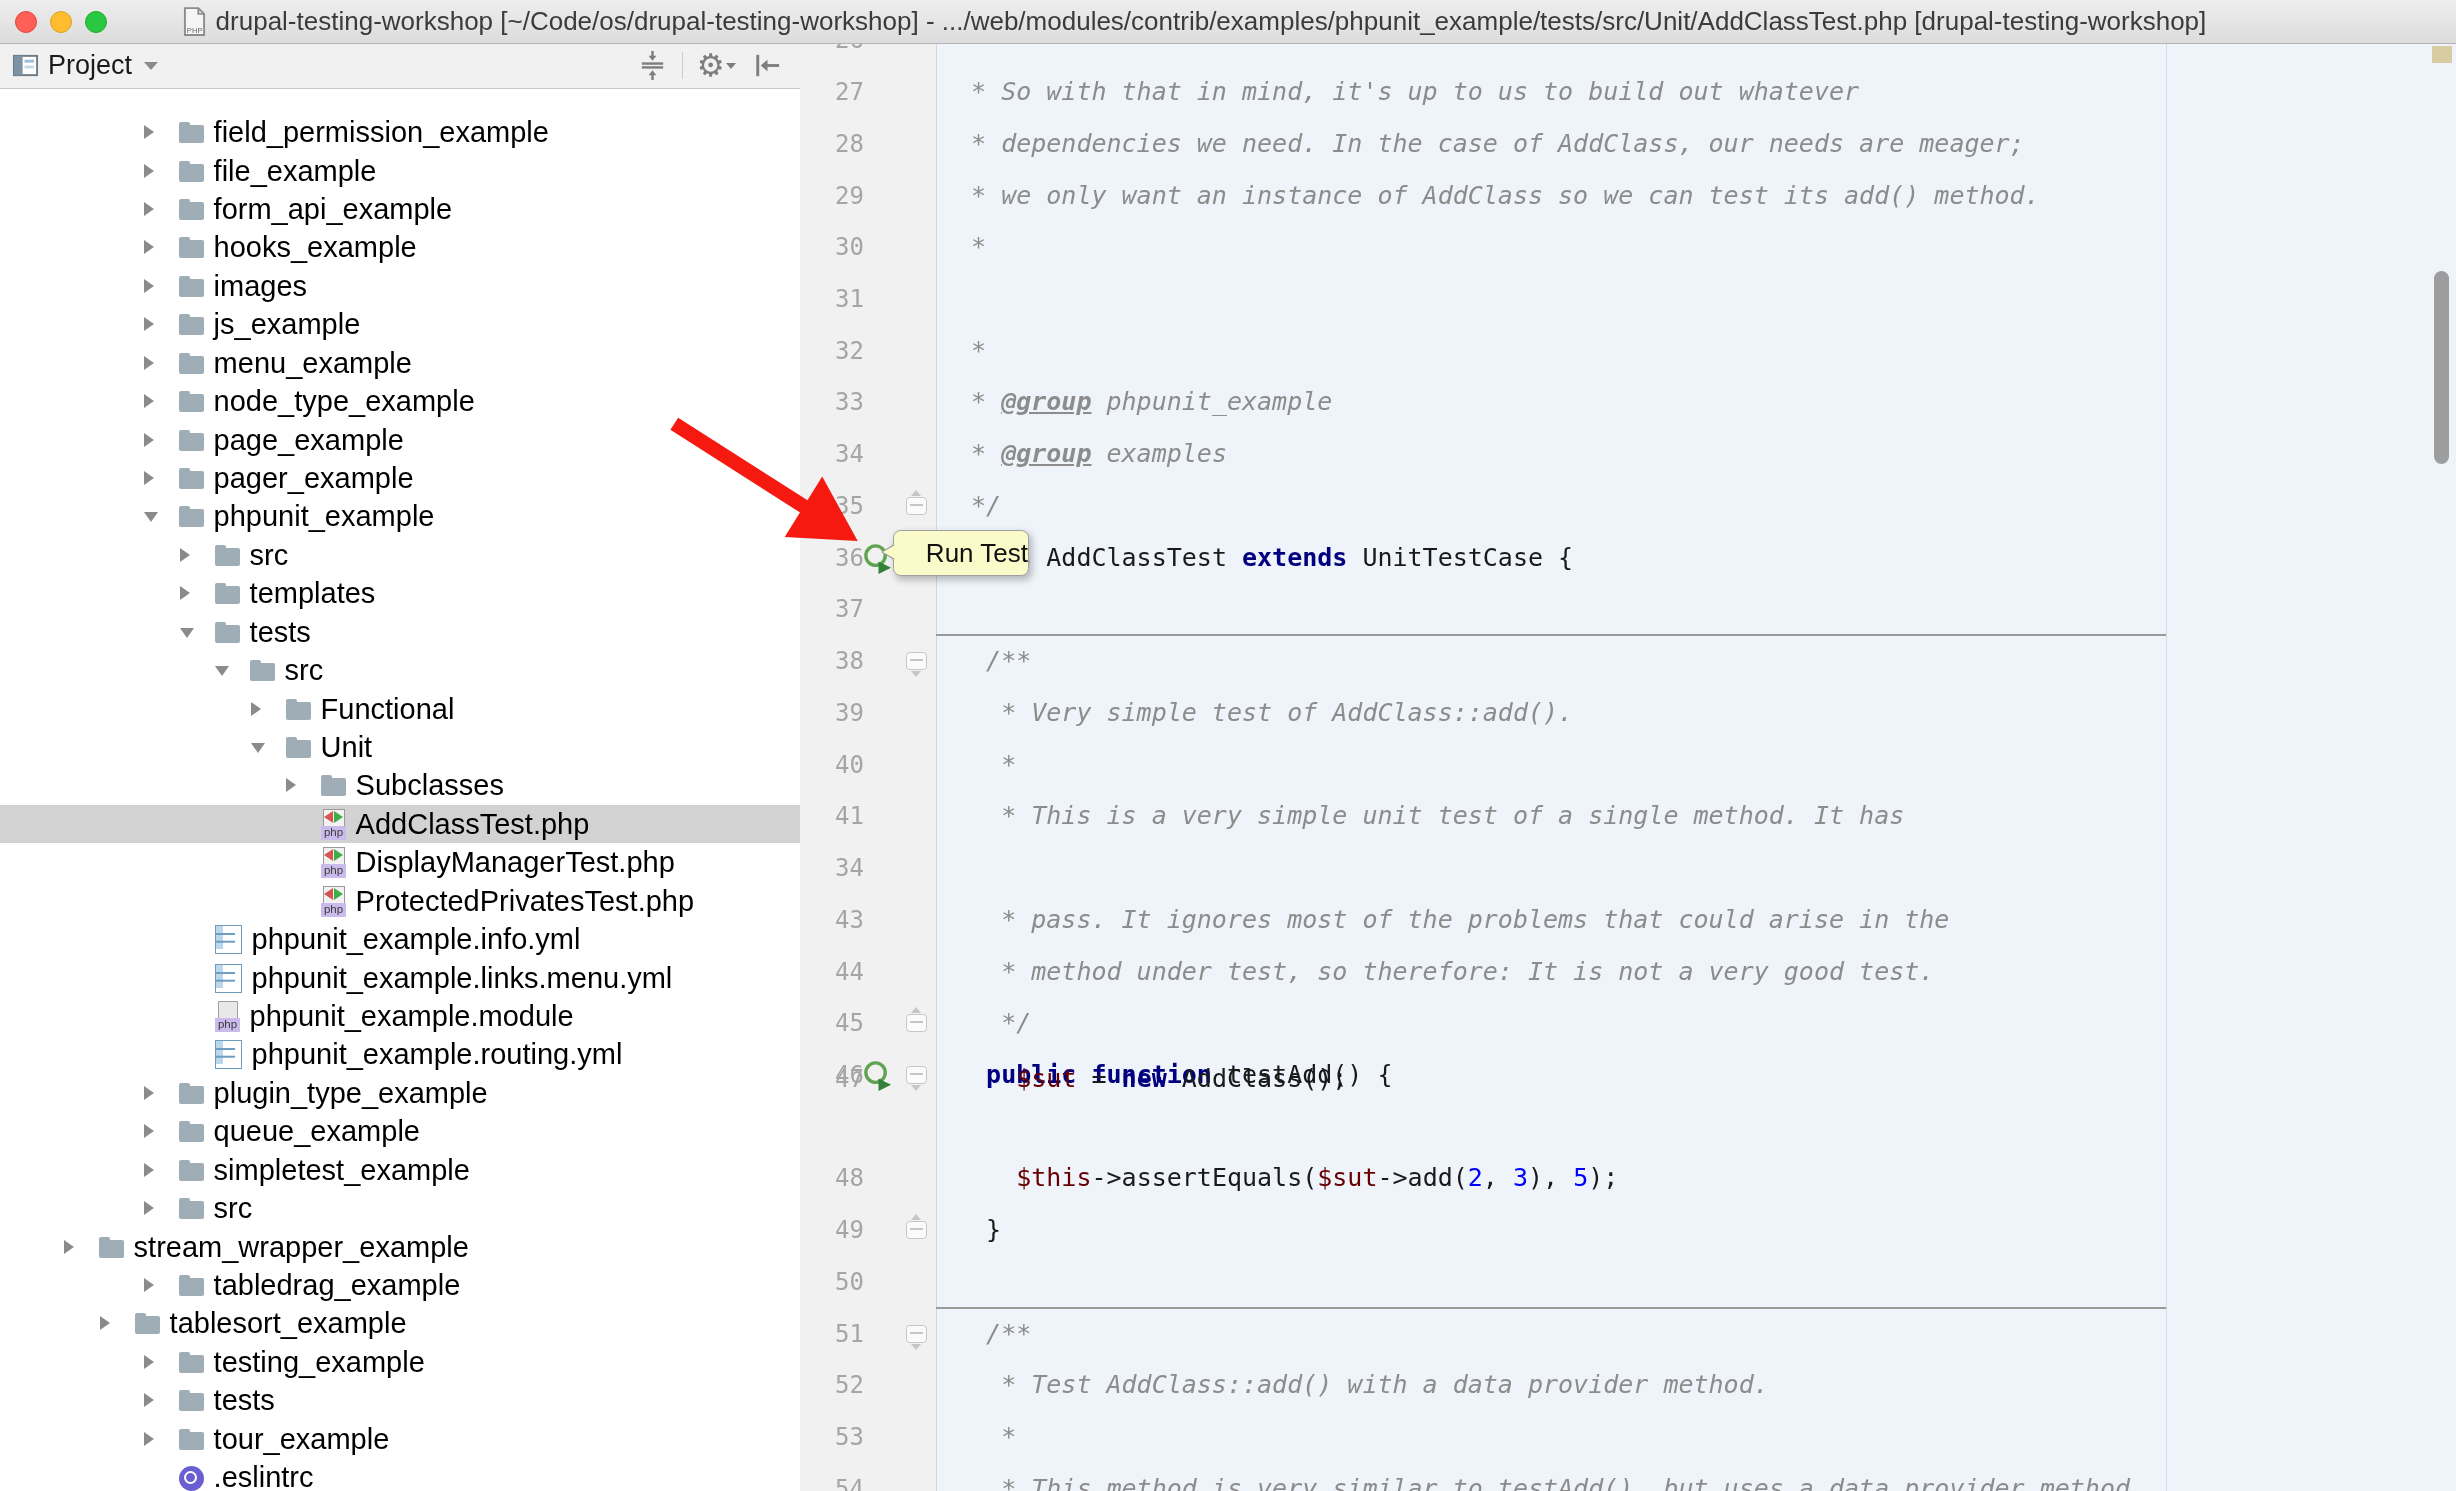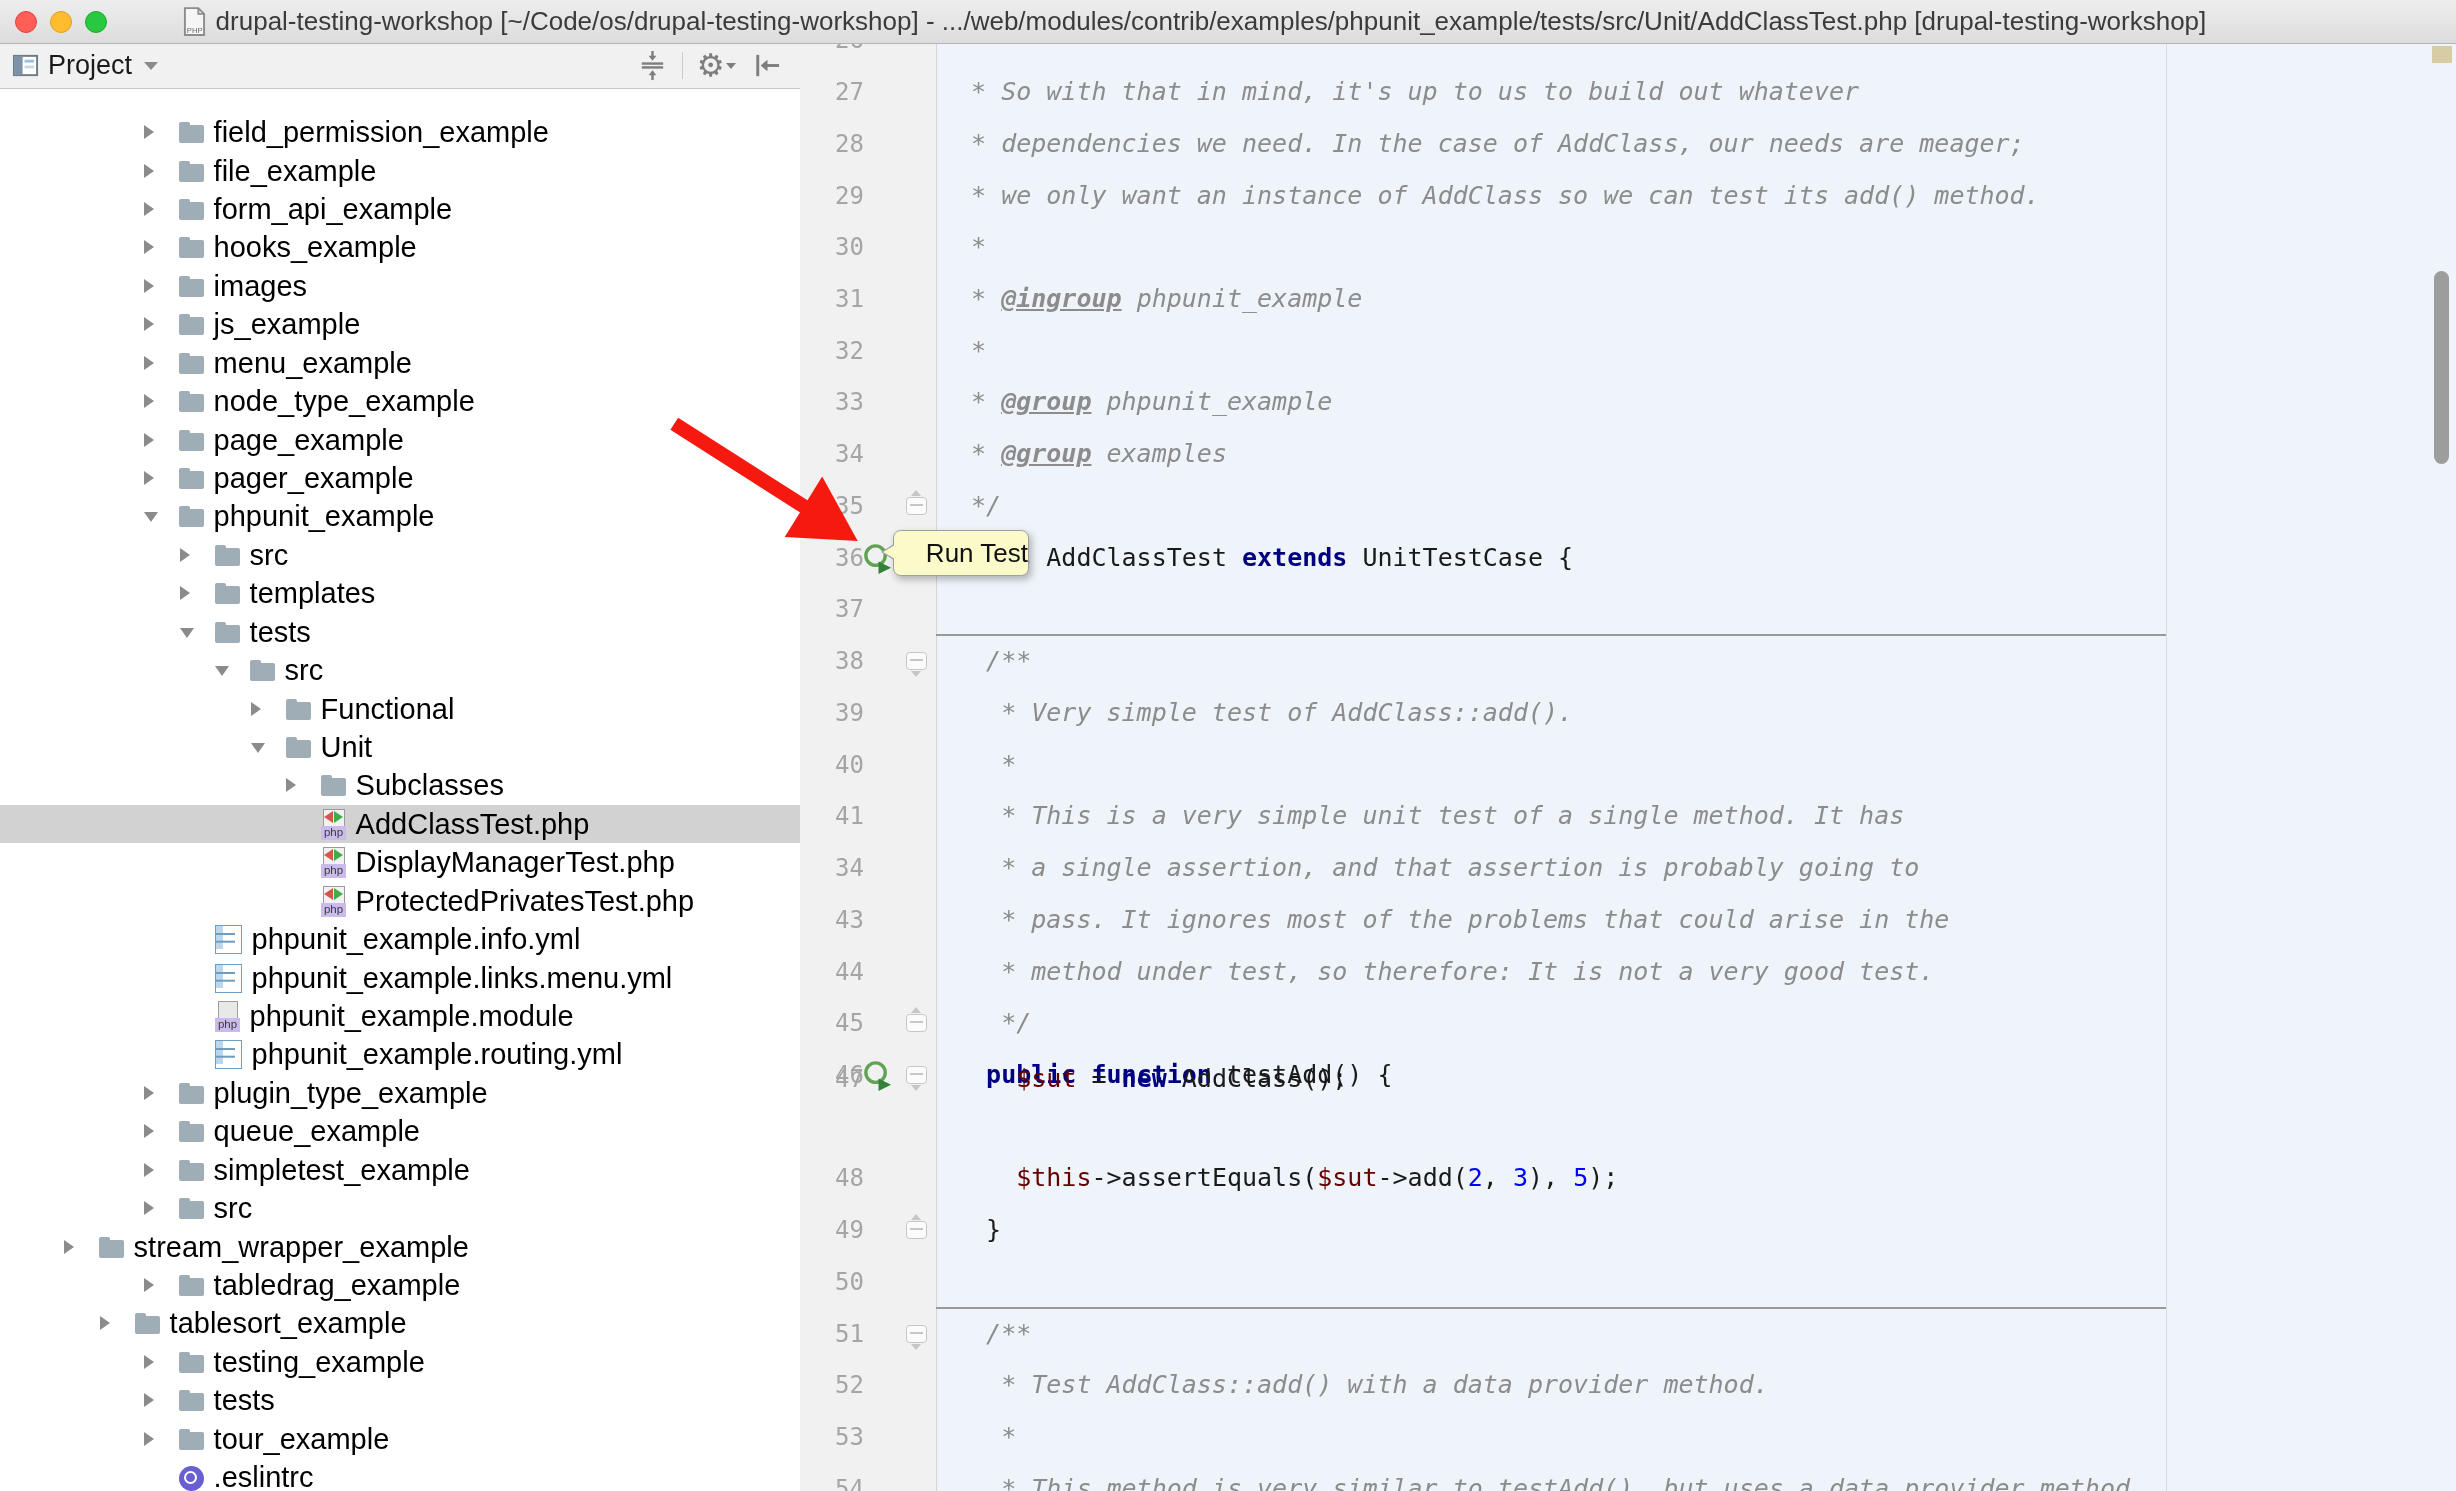--- a/index.html
+++ b/index.html
@@ -434,36 +434,36 @@
 
 <div class="editor">
   <div class="gutter-bg"></div>
   <div class="margin-guide"></div>
   <div id="lines">
       <div class="eline" style="top: -29px;"><div class="lnum">26</div><div class="lcode"></div></div>
       <div class="eline" style="top: 23px;"><div class="lnum">27</div><div class="lcode"><span class="tk-c"> * So with that in mind, it's up to us to build out whatever</span></div></div>
       <div class="eline" style="top: 75px;"><div class="lnum">28</div><div class="lcode"><span class="tk-c"> * dependencies we need. In the case of AddClass, our needs are meager;</span></div></div>
       <div class="eline" style="top: 127px;"><div class="lnum">29</div><div class="lcode"><span class="tk-c"> * we only want an instance of AddClass so we can test its add() method.</span></div></div>
       <div class="eline" style="top: 178px;"><div class="lnum">30</div><div class="lcode"><span class="tk-c"> *</span></div></div>
-      <div class="eline" style="top: 230px;"><div class="lnum">31</div><div class="lcode"><span class="tk-c"> * </span><span class="tk-cb">@ingroup</span><span class="tk-c"> phpunit_example</span></div></div>
+      <div class="eline" style="top: 230px;"><div class="lnum">31</div></div>
       <div class="eline" style="top: 282px;"><div class="lnum">32</div><div class="lcode"><span class="tk-c"> *</span></div></div>
       <div class="eline" style="top: 333px;"><div class="lnum">33</div><div class="lcode"><span class="tk-c"> * </span><span class="tk-cb">@group</span><span class="tk-c"> phpunit_example</span></div></div>
       <div class="eline" style="top: 385px;"><div class="lnum">34</div><div class="lcode"><span class="tk-c"> * </span><span class="tk-cb">@group</span><span class="tk-c"> examples</span></div></div>
       <div class="eline" style="top: 437px;"><div class="lnum">35</div><span class="fold end"></span><div class="lcode"><span class="tk-c"> */</span></div></div>
       <div class="eline" style="top: 489px;"><div class="lnum">36</div><span class="run-ic"><svg width="33" height="33" viewBox="0 0 34 34">
             <circle cx="15" cy="13" r="10" fill="none" stroke="#5fa353" stroke-width="3.5"></circle>
             <path d="M18 19 L31 25.5 L18 32 Z" fill="#368139"></path>
           </svg></span><div class="lcode"><span class="tk-k">class</span><span class="tk-t"> AddClassTest </span><span class="tk-k">extends</span><span class="tk-t"> UnitTestCase {</span></div></div>
       <div class="eline" style="top: 540px;"><div class="lnum">37</div><div class="lcode"></div></div>
       <div class="msep" style="top: 591px;"></div>
       <div class="eline" style="top: 592px;"><div class="lnum">38</div><span class="fold start"></span><div class="lcode"><span class="tk-c">  /**</span></div></div>
       <div class="eline" style="top: 644px;"><div class="lnum">39</div><div class="lcode"><span class="tk-c">   * Very simple test of AddClass::add().</span></div></div>
       <div class="eline" style="top: 696px;"><div class="lnum">40</div><div class="lcode"><span class="tk-c">   *</span></div></div>
       <div class="eline" style="top: 747px;"><div class="lnum">41</div><div class="lcode"><span class="tk-c">   * This is a very simple unit test of a single method. It has</span></div></div>
-      <div class="eline" style="top: 799px;"><div class="lnum">34</div><div class="lcode"><span class="tk-c">   * a single assertion, and that assertion is probably going to</span></div></div>
+      <div class="eline" style="top: 799px;"><div class="lnum">34</div></div>
       <div class="eline" style="top: 851px;"><div class="lnum">43</div><div class="lcode"><span class="tk-c">   * pass. It ignores most of the problems that could arise in the</span></div></div>
       <div class="eline" style="top: 903px;"><div class="lnum">44</div><div class="lcode"><span class="tk-c">   * method under test, so therefore: It is not a very good test.</span></div></div>
       <div class="eline" style="top: 954px;"><div class="lnum">45</div><span class="fold end"></span><div class="lcode"><span class="tk-c">   */</span></div></div>
       <div class="eline" style="top: 1006px;"><div class="lnum">46</div><span class="run-ic"><svg width="33" height="33" viewBox="0 0 34 34">
             <circle cx="15" cy="13" r="10" fill="none" stroke="#5fa353" stroke-width="3.5"></circle>
             <path d="M18 19 L31 25.5 L18 32 Z" fill="#368139"></path>
           </svg></span><span class="fold start"></span><div class="lcode"><span class="tk-t">  </span><span class="tk-k">public</span><span class="tk-t"> </span><span class="tk-k">function</span><span class="tk-t"> testAdd() {</span></div></div>
       <div class="eline" style="top: 1010px;"><div class="lnum">47</div><div class="lcode"><span class="tk-t">    </span><span class="tk-v">$sut</span><span class="tk-t"> = </span><span class="tk-k">new</span><span class="tk-t"> AddClass();</span></div></div>
       <div class="eline" style="top: 1109px;"><div class="lnum">48</div><div class="lcode"><span class="tk-t">    </span><span class="tk-v">$this</span><span class="tk-t">-&gt;assertEquals(</span><span class="tk-v">$sut</span><span class="tk-t">-&gt;add(</span><span class="tk-n">2</span><span class="tk-t">, </span><span class="tk-n">3</span><span class="tk-t">), </span><span class="tk-n">5</span><span class="tk-t">);</span></div></div>
       <div class="eline" style="top: 1161px;"><div class="lnum">49</div><span class="fold end"></span><div class="lcode"><span class="tk-t">  }</span></div></div>

